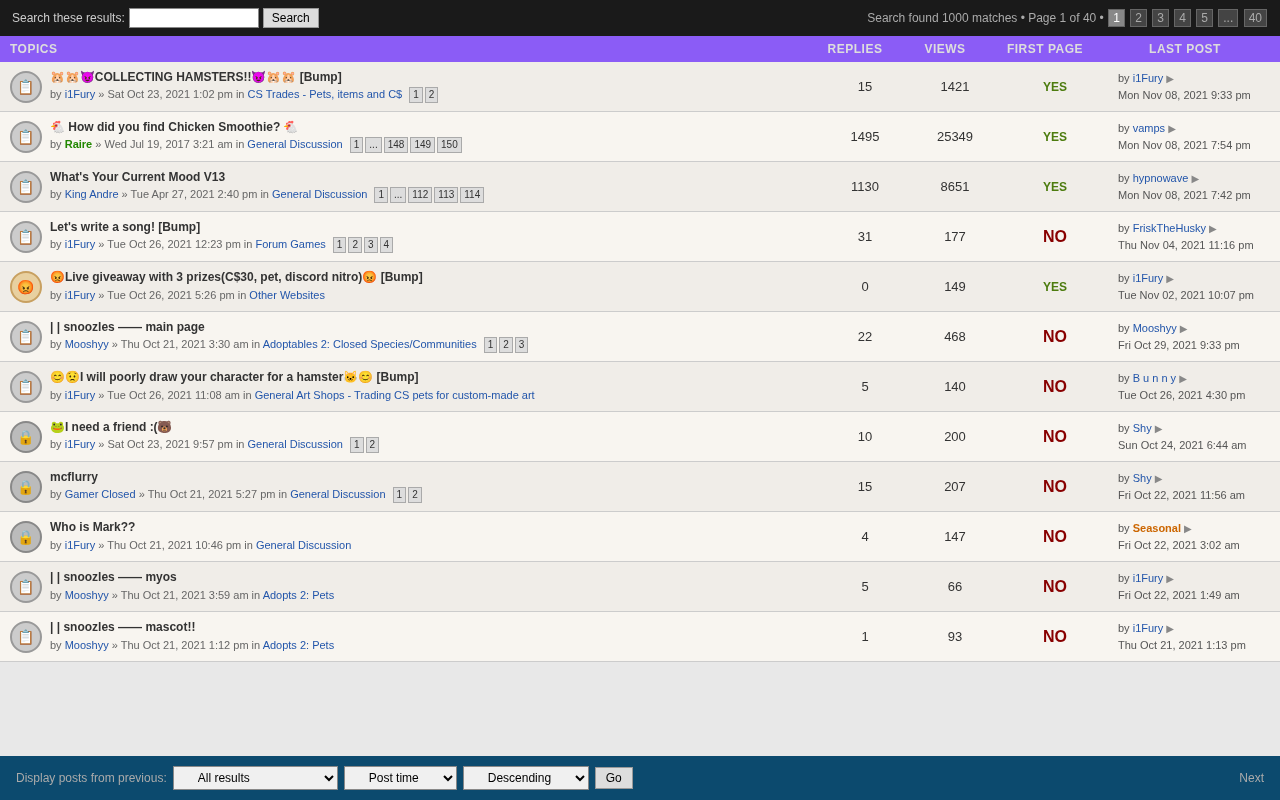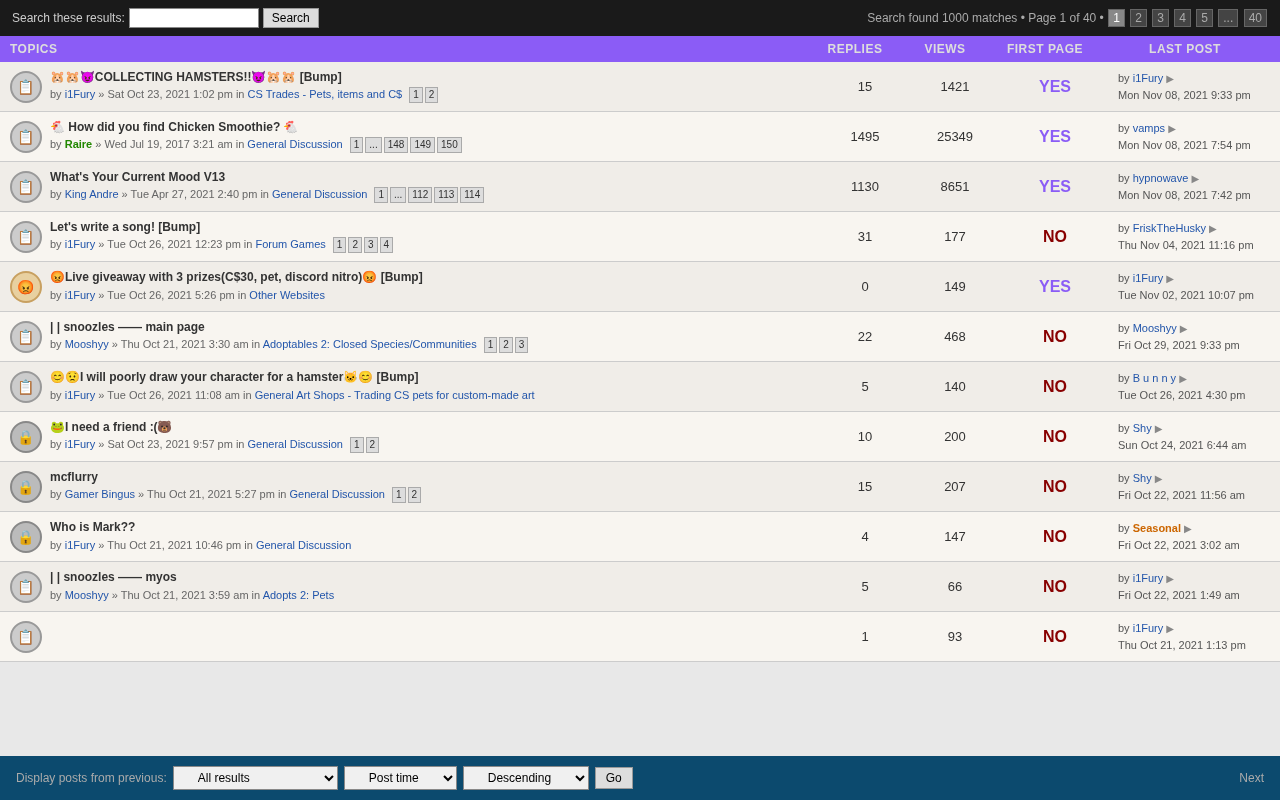--- a/index.html
+++ b/index.html
@@ -172,23 +172,23 @@
       font-size: 13px;
       color: #333;
       padding: 4px;
     }
 
     .col-firstpage-cell {
       text-align: center;
       padding: 4px;
     }
     .yes-badge {
-      color: #8b5cf6;
+      color: #4d7c0f;
       font-weight: bold;
-      font-size: 16px;
+      font-size: 12px;
       margin-top: 13px;
     }
     .no-badge {
       color: #880000;
       font-weight: bold;
       font-size: 16px;
     }
 
     .col-lastpost-cell {
       padding: 4px 8px;
@@ -470,21 +470,21 @@
   <div class="topic-row">
     <div class="topic-cell">
       <div class="topic-icon">
         <div class="icon-circle locked">🔒</div>
       </div>
       <div class="topic-info">
         <div class="topic-title">
           <a href="#">mcflurry</a>
         </div>
         <div class="topic-meta">
-          by <a href="#">Gamer Bingus</a> » Thu Oct 21, 2021 5:27 pm in <a href="#">General Discussion</a>
+          by <a href="#">Gamer Closed</a> » Thu Oct 21, 2021 5:27 pm in <a href="#">General Discussion</a>
           <span class="page-links">
               <a href="#">1</a>
               <a href="#">2</a>
             </span>
         </div>
       </div>
     </div>
     <div class="col-num">15</div>
     <div class="col-num">207</div>
     <div class="col-firstpage-cell"><span class="no-badge">NO</span></div>
@@ -528,20 +528,28 @@
     <div class="col-num">5</div>
     <div class="col-num">66</div>
     <div class="col-firstpage-cell"><span class="no-badge">NO</span></div>
     <div class="col-lastpost-cell">by <a href="#">i1Fury</a> <span class="arrow">▶</span><br>Fri Oct 22, 2021 1:49 am</div>
   </div>
 
   <div class="topic-row">
     <div class="topic-cell">
       <div class="topic-icon">
         <div class="icon-circle">📋</div>
+      </div>
+      <div class="topic-info">
+        <div class="topic-title">
+          <a href="#">| | snoozles —— mascot!!</a>
+        </div>
+        <div class="topic-meta">
+          by <a href="#">Mooshyy</a> » Thu Oct 21, 2021 1:12 pm in <a href="#">Adopts 2: Pets</a>
+        </div>
       </div>
     </div>
     <div class="col-num">1</div>
     <div class="col-num">93</div>
     <div class="col-firstpage-cell"><span class="no-badge">NO</span></div>
     <div class="col-lastpost-cell">by <a href="#">i1Fury</a> <span class="arrow">▶</span><br>Thu Oct 21, 2021 1:13 pm</div>
   </div>
 
 </div>
 

